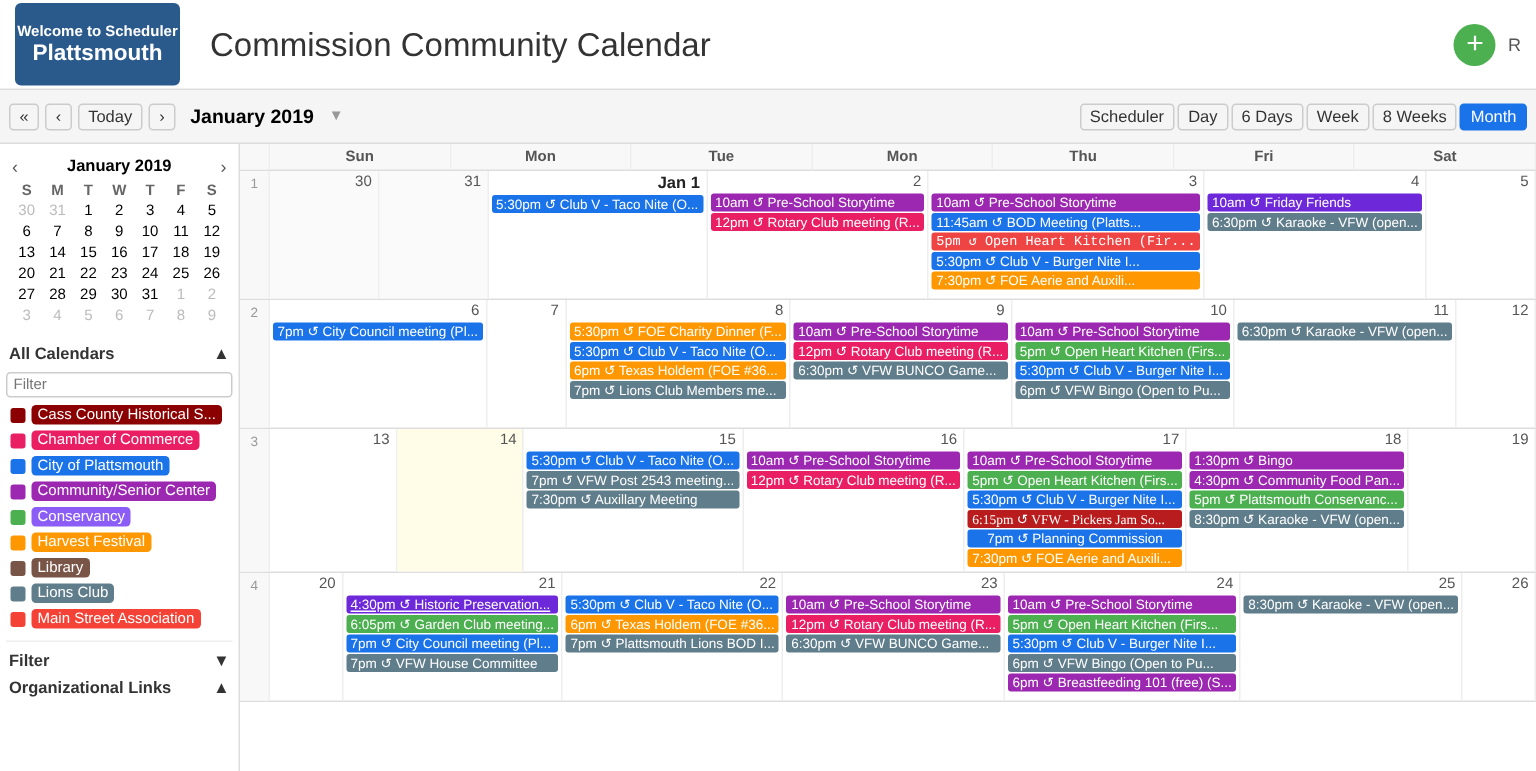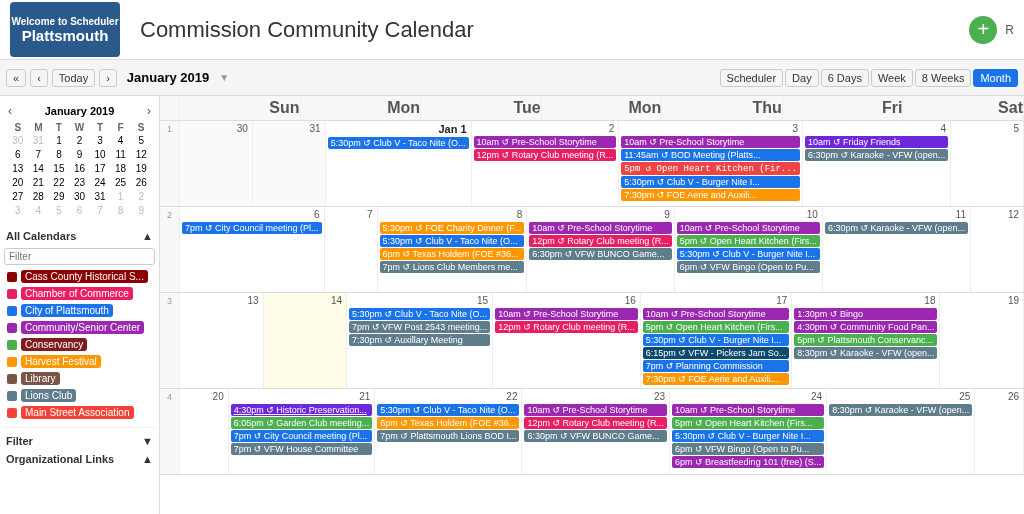--- a/index.html
+++ b/index.html
@@ -37,21 +37,21 @@
     .sidebar-section-header { display: flex; align-items: center; justify-content: space-between; font-size: 11px; font-weight: bold; color: #333; padding: 3px 2px; cursor: pointer; }
     .filter-box { border: 1px solid #ccc; border-radius: 3px; width: 100%; padding: 2px 4px; font-size: 10px; margin: 3px 0; }
     .cal-item { display: flex; align-items: center; gap: 4px; padding: 2px 3px; font-size: 10px; cursor: pointer; border-radius: 3px; }
     .cal-dot { width: 10px; height: 10px; border-radius: 2px; flex-shrink: 0; }
     .sidebar-footer { margin-top: 6px; border-top: 1px solid #eee; padding-top: 4px; }
     .sidebar-footer-btn { display: flex; align-items: center; justify-content: space-between; font-size: 11px; font-weight: bold; padding: 3px 2px; cursor: pointer; color: #333; }
 
     
     .calendar { flex: 1; overflow: auto; }
     .cal-header-row { display: grid; grid-template-columns: 20px repeat(7, 1fr); background: #f8f8f8; border-bottom: 1px solid #ddd; }
-    .cal-header-cell { text-align: right; padding: 3px 0; font-size: 16px; font-weight: bold; color: #555; border-right: 1px solid #eee; }
+    .cal-header-cell { text-align: center; padding: 3px 0; font-size: 10px; font-weight: bold; color: #555; border-right: 1px solid #eee; }
     .cal-week-rows { display: flex; flex-direction: column; }
     .cal-week { display: grid; grid-template-columns: 20px repeat(7, 1fr); border-bottom: 1px solid #ddd; min-height: 85px; }
     .cal-week-num { background: #f8f8f8; border-right: 1px solid #eee; display: flex; align-items: flex-start; justify-content: center; padding-top: 3px; font-size: 9px; color: #999; }
     .cal-day { border-right: 1px solid #eee; padding: 2px; min-height: 85px; vertical-align: top; position: relative; }
     .cal-day.other-month { background: #fafafa; }
     .cal-day.today { background: #fffde7; }
     .cal-day-num { font-size: 10px; color: #555; margin-bottom: 2px; text-align: right; padding-right: 2px; }
     .cal-day-num.first-of-month { font-size: 11px; font-weight: bold; color: #222; }
     .event { font-size: 9px; padding: 1px 3px; margin-bottom: 1px; border-radius: 2px; color: #fff; white-space: nowrap; overflow: hidden; text-overflow: ellipsis; cursor: pointer; }
   </style>
@@ -169,21 +169,21 @@
           <div class="cal-item">
             <span class="cal-dot" style="background:#1a73e8;"></span>
             <span style="background:#1a73e8;color:#fff;padding:1px 4px;border-radius:3px;font-size:10px;">City of Plattsmouth</span>
           </div>
           <div class="cal-item">
             <span class="cal-dot" style="background:#9c27b0;"></span>
             <span style="background:#9c27b0;color:#fff;padding:1px 4px;border-radius:3px;font-size:10px;">Community/Senior Center</span>
           </div>
           <div class="cal-item">
             <span class="cal-dot" style="background:#4caf50;"></span>
-            <span style="background:#7f1d1d;color:#fff;padding:1px 4px;border-radius:3px;font-size:10px;">Conservancy</span>
+            <span style="background:#8b5cf6;color:#fff;padding:1px 4px;border-radius:3px;font-size:10px;">Conservancy</span>
           </div>
           <div class="cal-item">
             <span class="cal-dot" style="background:#ff9800;"></span>
             <span style="background:#ff9800;color:#fff;padding:1px 4px;border-radius:3px;font-size:10px;">Harvest Festival</span>
           </div>
           <div class="cal-item">
             <span class="cal-dot" style="background:#795548;"></span>
             <span style="background:#795548;color:#fff;padding:1px 4px;border-radius:3px;font-size:10px;">Library</span>
           </div>
           <div class="cal-item">
@@ -311,22 +311,22 @@
           <div class="cal-day">
             <div class="cal-day-num">16</div>
             <div class="event" style="background: rgb(156, 39, 176);">10am ↺ Pre-School Storytime</div>
             <div class="event" style="background: rgb(233, 30, 99);">12pm ↺ Rotary Club meeting (R...</div>
           </div>
           <div class="cal-day">
             <div class="cal-day-num">17</div>
             <div class="event" style="background: rgb(156, 39, 176);">10am ↺ Pre-School Storytime</div>
             <div class="event" style="background: rgb(76, 175, 80);">5pm ↺ Open Heart Kitchen (Firs...</div>
             <div class="event" style="background: rgb(26, 115, 232);">5:30pm ↺ Club V - Burger Nite I...</div>
-            <div class="event" style="background: #0c4a6e;">6:15pm ↺ VFW - Pickers Jam So...</div>
-            <div class="event" style="background: rgb(26, 115, 232);">7pm ↺ Planning Commission</div>
+            <div class="event" style="background: #b91c1c; font-family: Liberation Serif, serif;">6:15pm ↺ VFW - Pickers Jam So...</div>
+            <div class="event" style="background: rgb(26, 115, 232); text-align: center;">7pm ↺ Planning Commission</div>
             <div class="event" style="background: rgb(255, 152, 0);">7:30pm ↺ FOE Aerie and Auxili...</div>
           </div>
           <div class="cal-day">
             <div class="cal-day-num">18</div>
             <div class="event" style="background: rgb(156, 39, 176);">1:30pm ↺ Bingo</div>
             <div class="event" style="background: rgb(156, 39, 176);">4:30pm ↺ Community Food Pan...</div>
             <div class="event" style="background: rgb(76, 175, 80);">5pm ↺ Plattsmouth Conservanc...</div>
             <div class="event" style="background: rgb(96, 125, 139);">8:30pm ↺ Karaoke - VFW (open...</div>
           </div>
           <div class="cal-day">

